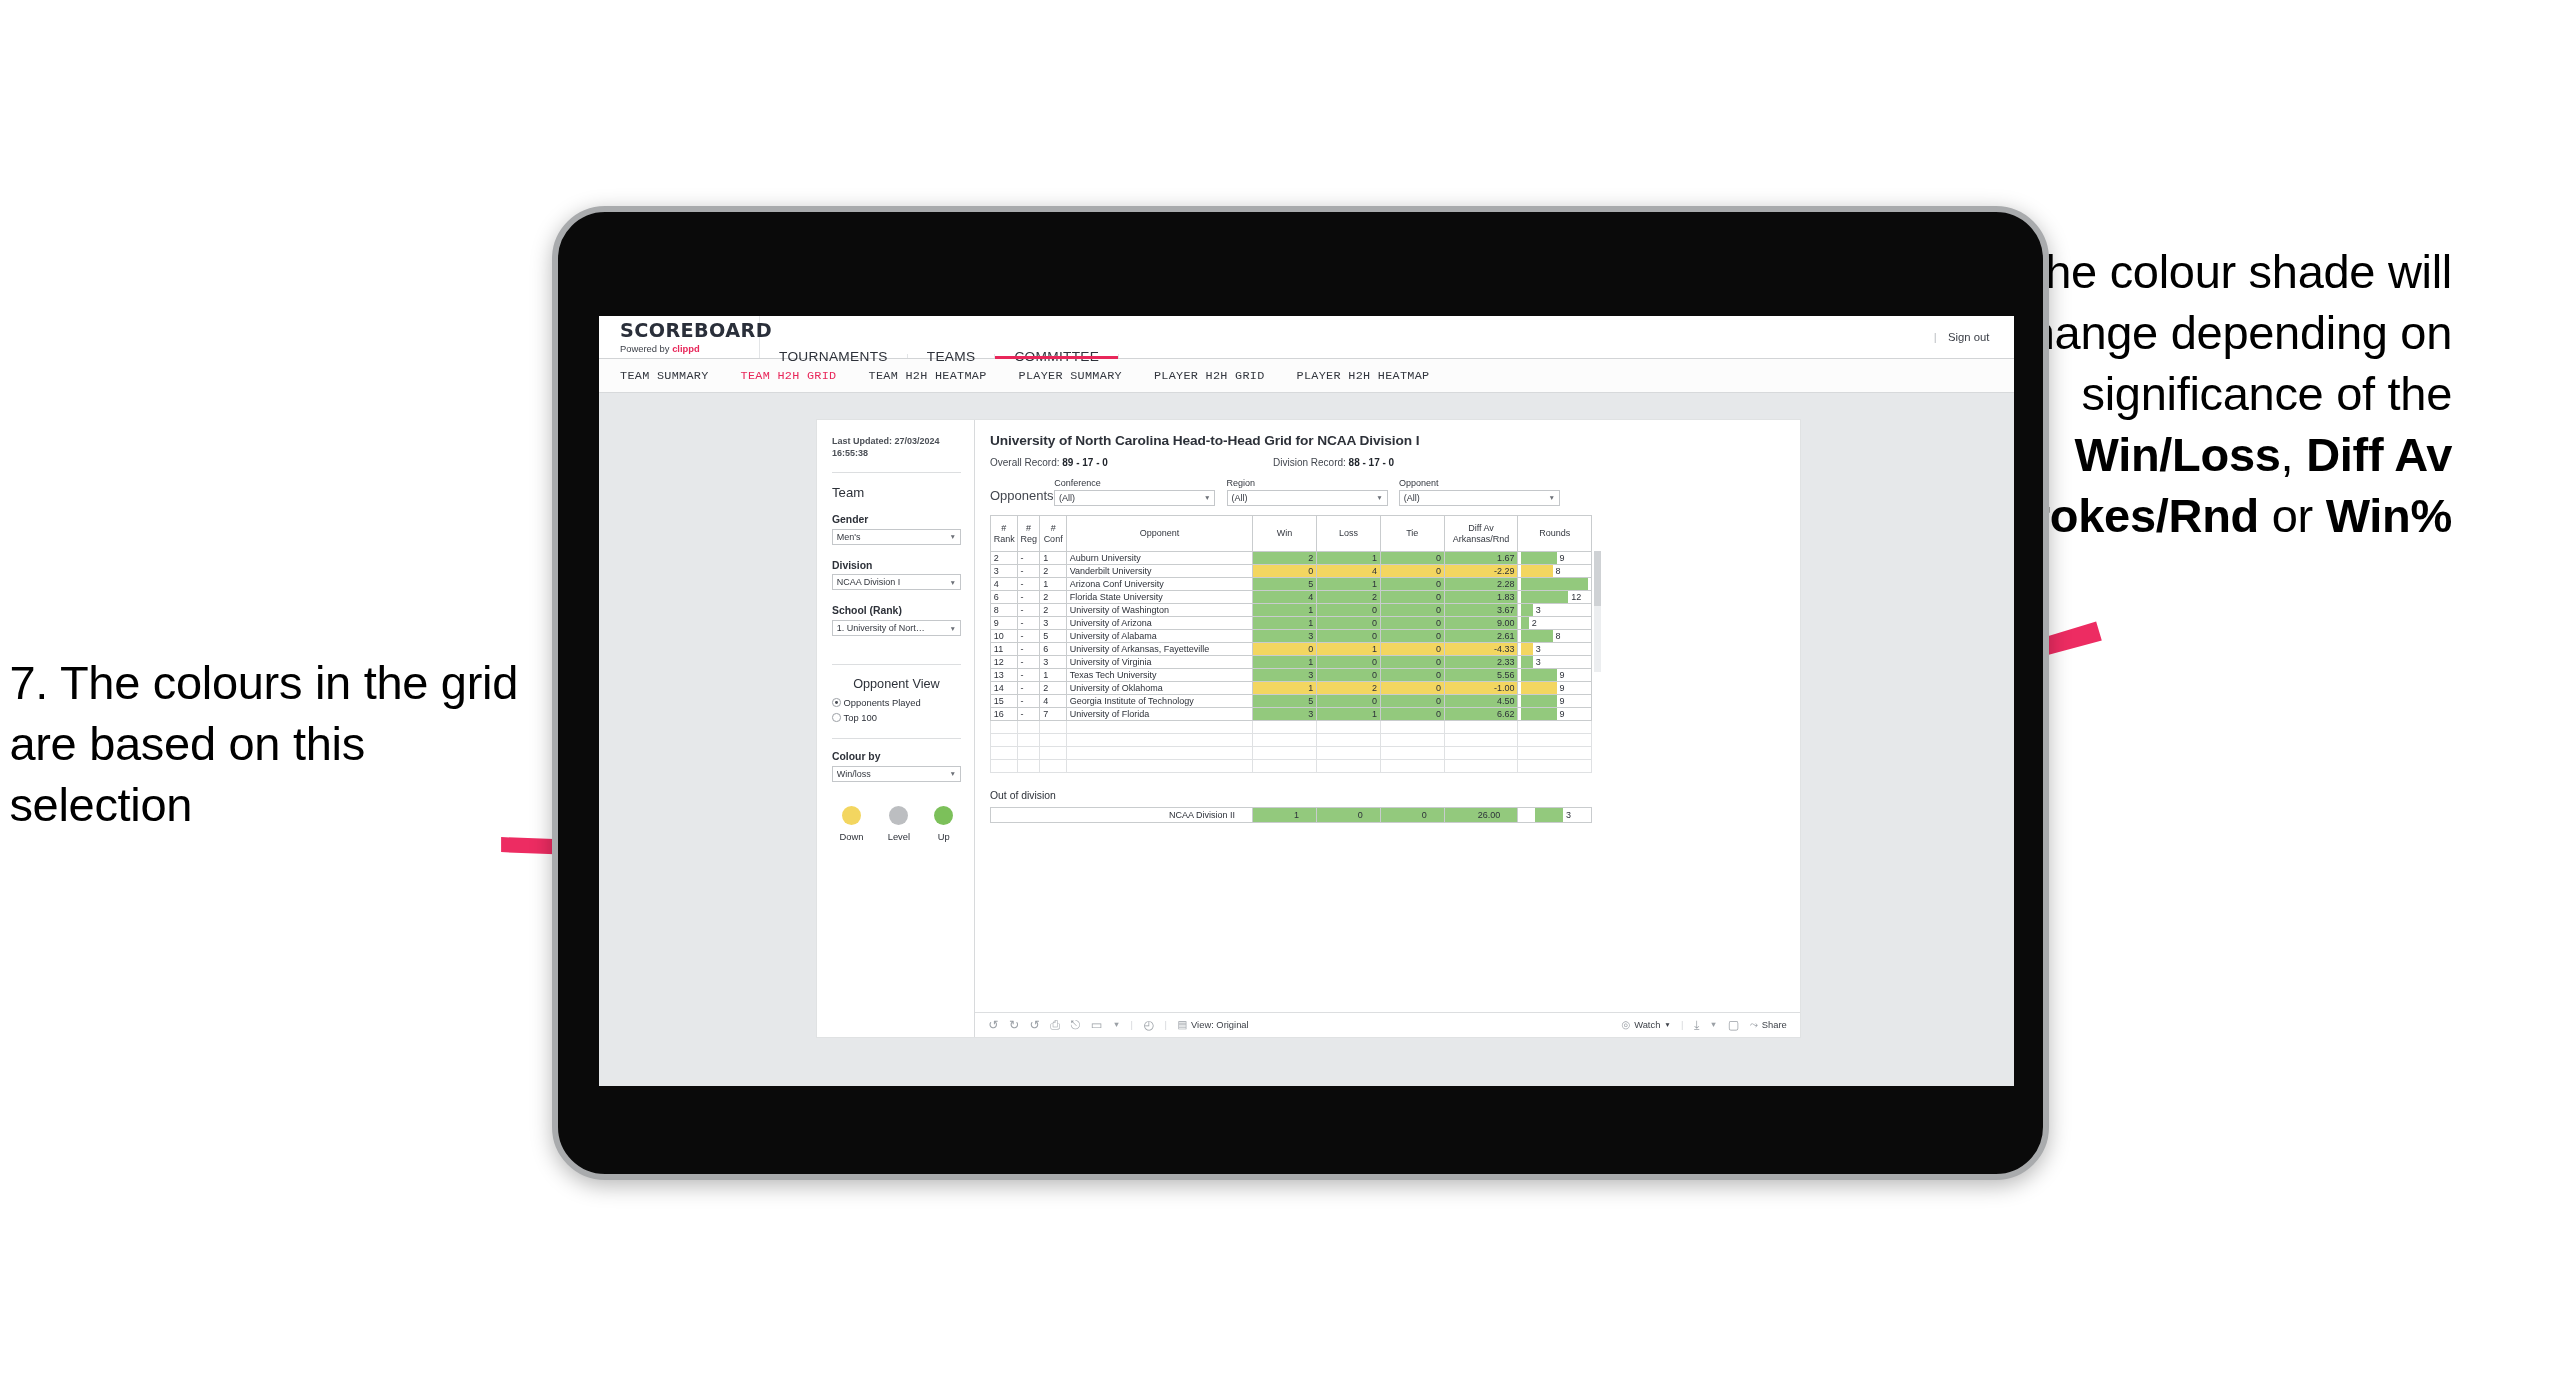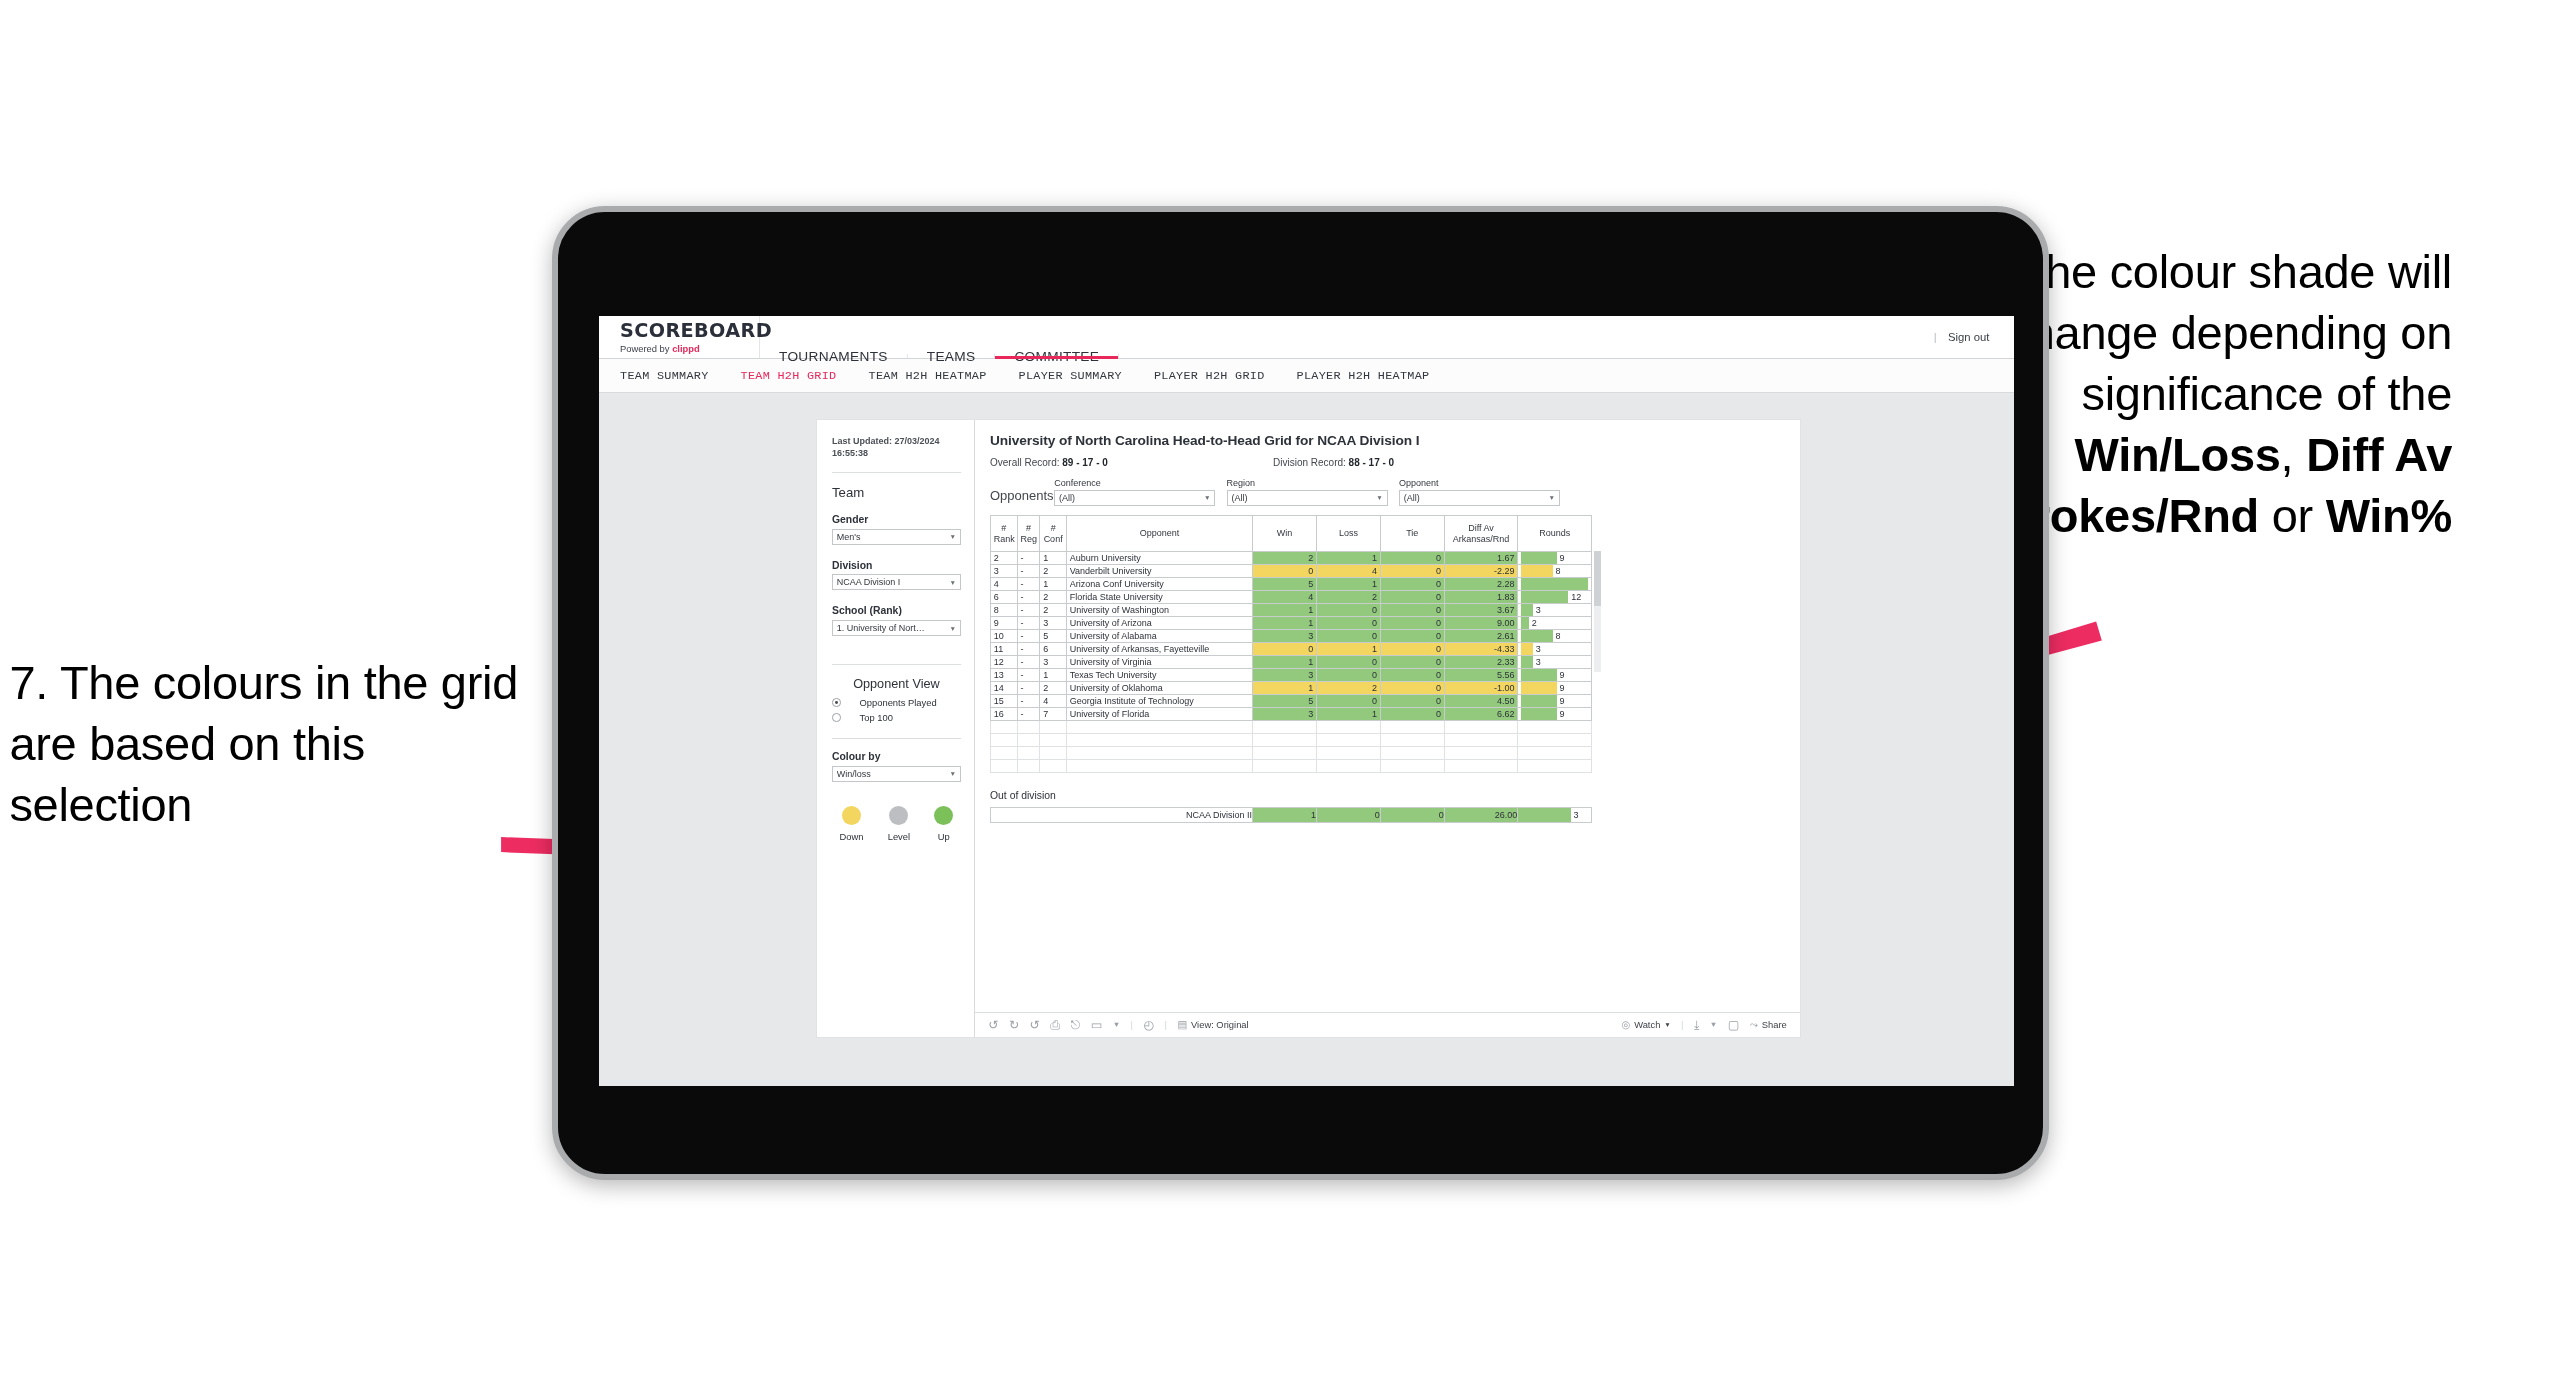--- a/index.html
+++ b/index.html
@@ -121,21 +121,21 @@
   .field-gap { height: 15px; }
   .select {
     height: 16px; border: 0.9px solid #c4c7ca; background: #fff;
     display: flex; align-items: center; padding: 0 3.8px;
     font-size: 9px; color: #33373f; cursor: pointer;
   }
   .select .val { flex: 1; white-space: nowrap; overflow: hidden; }
   .caret { font-size: 6.6px; color: #6c7077; margin-left: 3.8px; }
 
   .sb-h1-center { font-size: 12.7px; text-align: center; margin-bottom: 5.7px; }
-  .radio-row { display: flex; align-items: center; gap: 19px; margin-bottom: 3.8px; cursor: pointer; }
+  .radio-row { display: flex; align-items: center; gap: 3px; margin-bottom: 3.8px; cursor: pointer; }
   .radio {
     width: 8.5px; height: 8.5px; border-radius: 50%;
     border: 0.9px solid #9da1a6; background: #fff;
     position: relative; flex: 0 0 auto;
   }
   .radio.on::after {
     content: ""; position: absolute; left: 1.9px; top: 1.9px;
     width: 2.8px; height: 2.8px; border-radius: 50%; background: #4a4e55;
   }
   .radio-label { font-size: 9.4px; color: #2d3139; }
@@ -187,21 +187,21 @@
   .scroll-track {
     position: absolute; right: -8.5px; top: 36px; width: 6.6px; height: 121px;
     background: #eceef0;
   }
   .scroll-thumb { position: absolute; left: 0; top: 0; width: 6.6px; height: 55px; background: #cfd2d5; }
 
   .outdiv-title { font-size: 10.4px; color: #2d3139; margin-top: 17px; }
   table.outdiv { border-collapse: collapse; margin-top: 5.7px; width: 602px; table-layout: fixed; }
   table.outdiv td {
     border: 0.9px solid #c9ccce; font-size: 9px; color: #2d3139;
-    height: 15px; padding: 0 0; white-space: nowrap;
+    height: 15px; padding: 0 17px; white-space: nowrap;
   }
   .od-label { width: 242px; text-align: right; }
 
   
   .toolbar {
     position: absolute; left: 0; right: 0; bottom: 0; height: 25.5px;
     border-top: 0.9px solid #dcdee0; background: #fff;
     display: flex; align-items: center; padding: 0 13.2px;
     font-size: 9.4px; color: #5b5f66; gap: 10.4px;
   }

